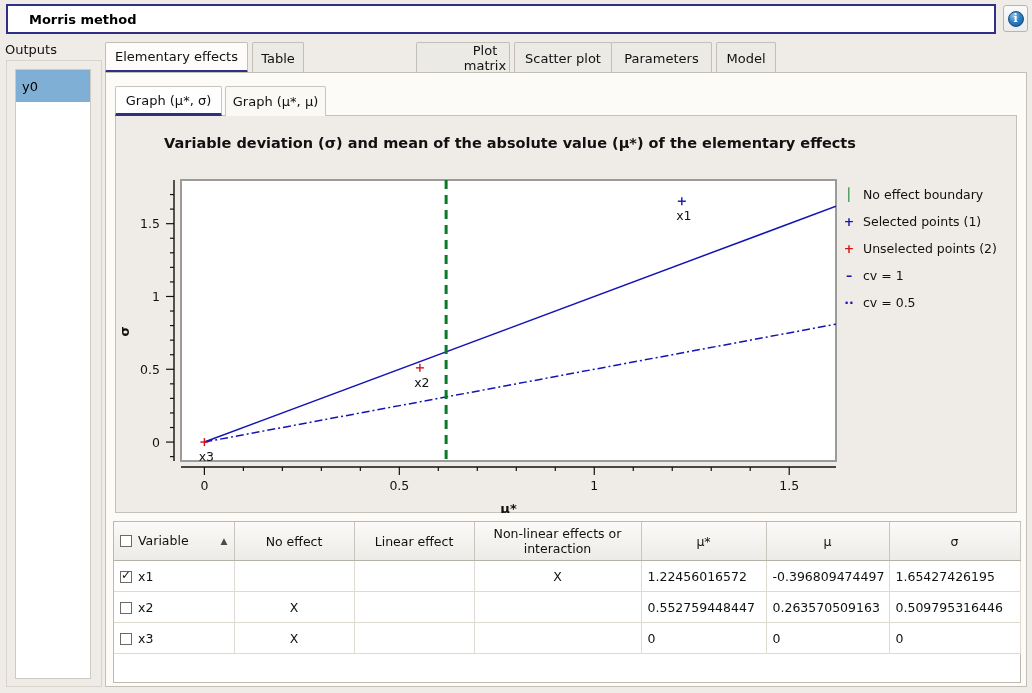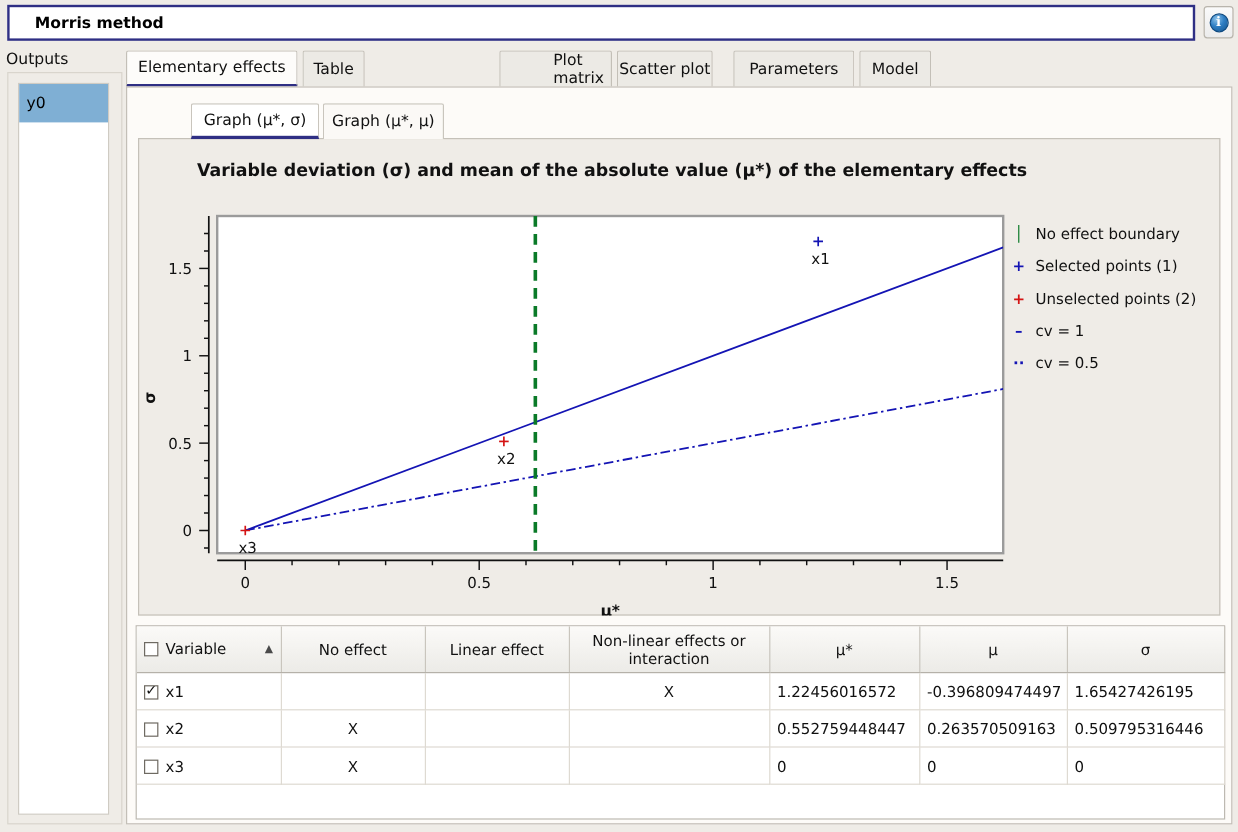--- a/index.html
+++ b/index.html
@@ -53,35 +53,36 @@
   
   .tabstrip {
     position: absolute; left: 105px; top: 42px; width: 922px; height: 31px;
   }
   .tab {
     position: absolute; top: 0; height: 31px; box-sizing: border-box;
     border: 1px solid #c3bfb7; border-bottom: none;
     background: #eceae5; color: #111; font-size: 13px;
     display: flex; align-items: center; justify-content: center;
     border-radius: 2px 2px 0 0;
+    text-align: center;
   }
   .tab.active { background: #fdfcfa; border-bottom: 3px solid #2f2f84; }
 
   
   .mainpanel {
     position: absolute; left: 105px; top: 72px; width: 922px; height: 615px;
     background: #fdfbf8; border: 1px solid #c3bfb7; box-sizing: border-box;
   }
 
   
   .subtab {
     position: absolute; top: 86px; height: 30px; box-sizing: border-box;
     border: 1px solid #c9c5bd; border-bottom: none; background: #fbf9f6;
     font-size: 13px; display: flex; align-items: center; justify-content: center;
-    border-radius: 2px 2px 0 0; color: #111; margin-left: 44px;
+    border-radius: 2px 2px 0 0; color: #111;
   }
   .subtab.active { background: #ffffff; border-bottom: 3px solid #2f2f84; }
 
   
   .plotbox {
     position: absolute; left: 115px; top: 115px; width: 902px; height: 398px;
     background: #efece7; border: 1px solid #c5c1b9; box-sizing: border-box;
   }
   .plot-title {
     position: absolute; left: 130px; top: 133px; width: 760px;
@@ -146,21 +147,21 @@
   <div class="tabstrip" id="tabstrip">
       <div class="tab active" style="left: 0px; width: 143px;">
         <span>Elementary effects</span>
       </div>
       <div class="tab" style="left: 147px; width: 52px;">
         <span>Table</span>
       </div>
       <div class="tab" style="left: 311px; width: 94px; padding-left: 44px;">
         <span>Plot matrix</span>
       </div>
-      <div class="tab" style="left: 409px; width: 80px;">
+      <div class="tab" style="left: 409px; width: 98px;">
         <span>Scatter plot</span>
       </div>
       <div class="tab" style="left: 506px; width: 101px;">
         <span>Parameters</span>
       </div>
       <div class="tab" style="left: 611px; width: 60px;">
         <span>Model</span>
       </div>
     </div>
   <div class="mainpanel"></div>

